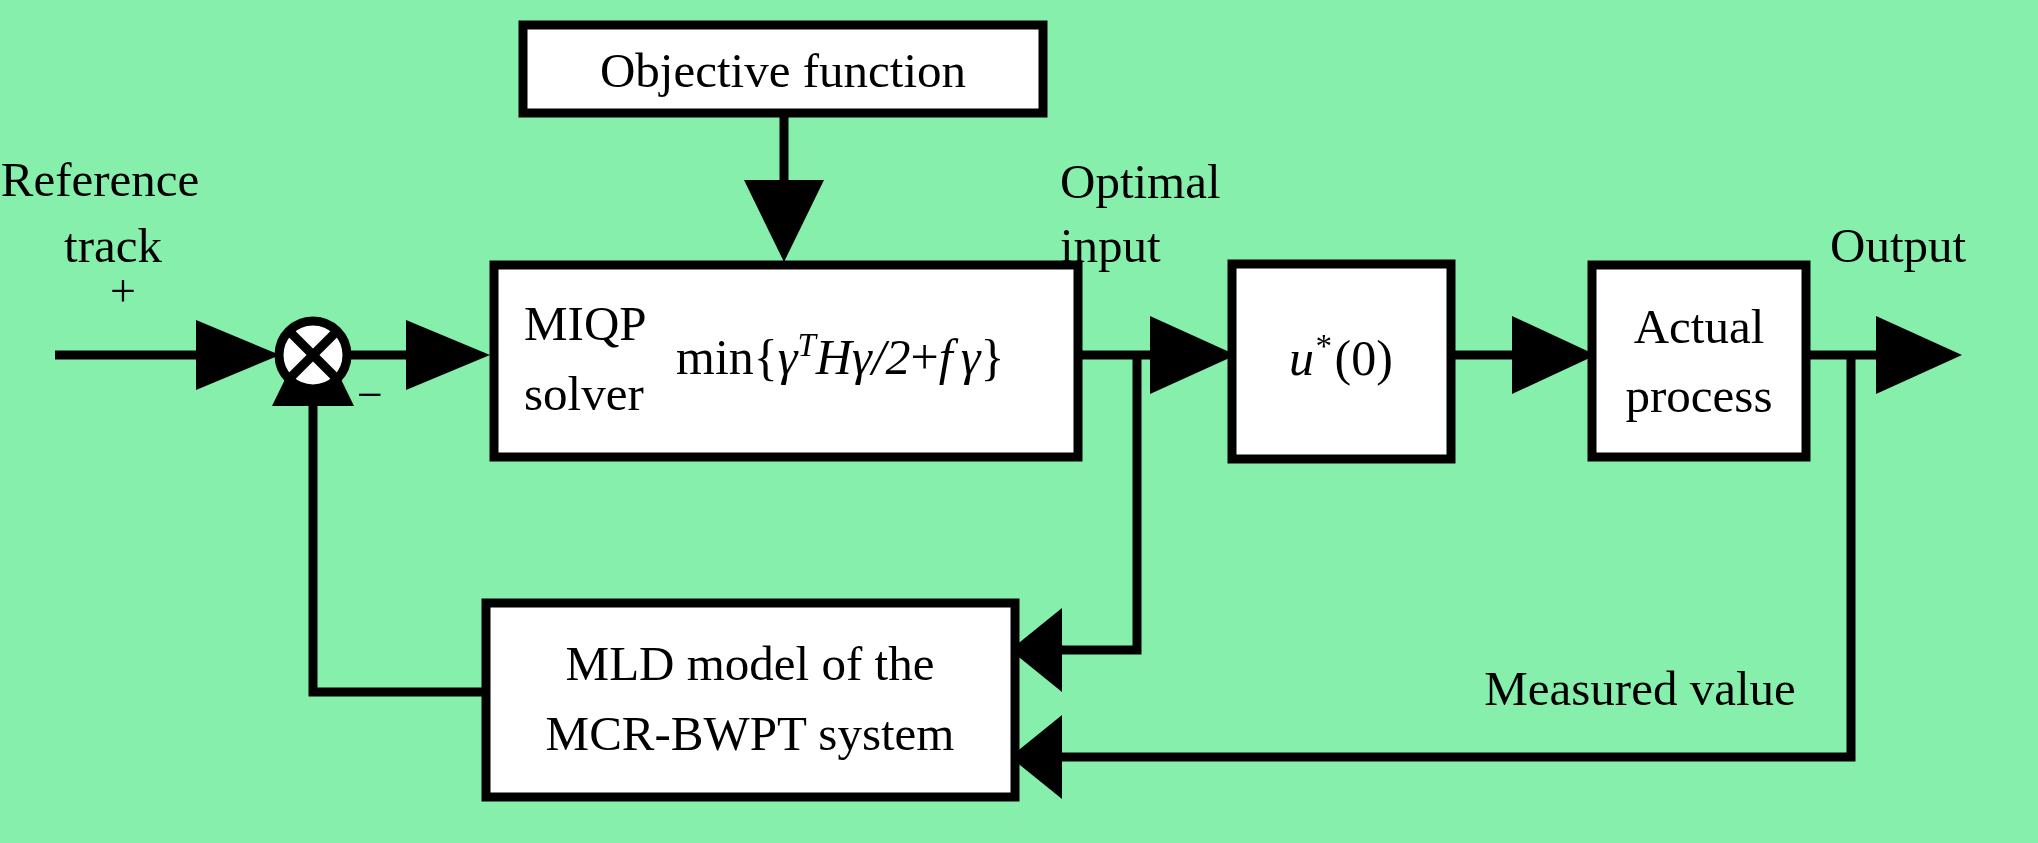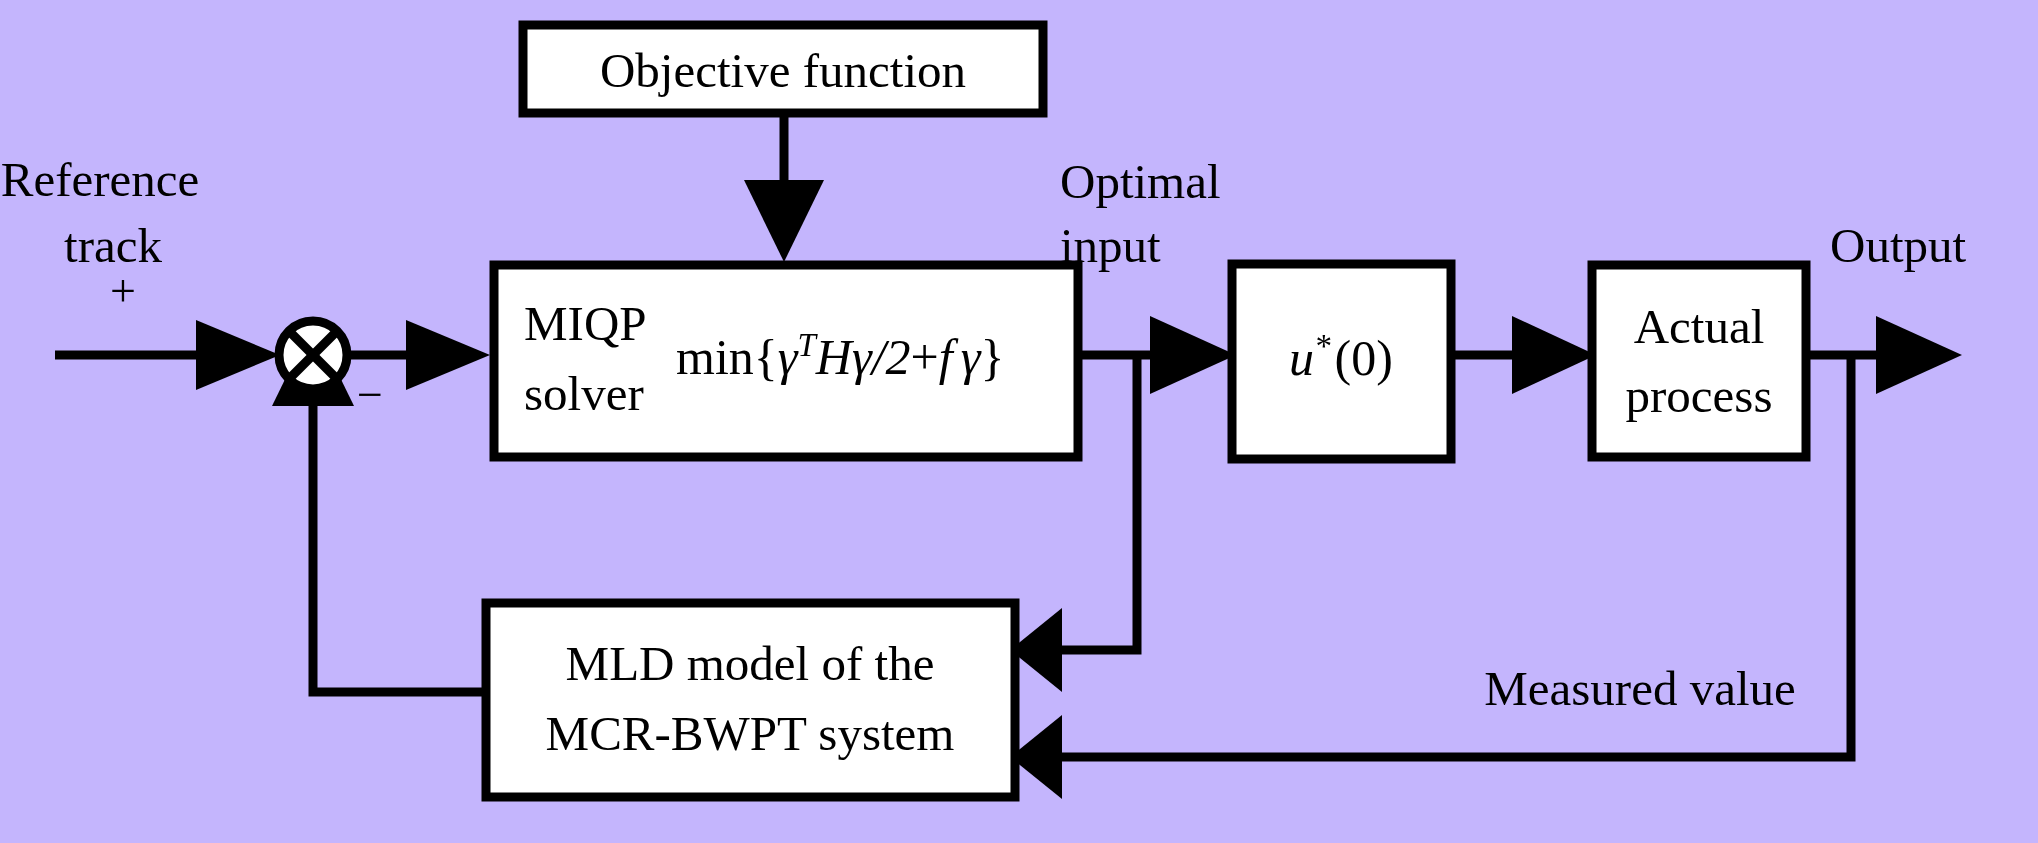--- a/index.html
+++ b/index.html
@@ -10,21 +10,21 @@
   body {
     width: 2038px;
     height: 843px;
     overflow: hidden;
     font-family: "Liberation Serif", "DejaVu Serif", serif;
   }
   #diagram-root {
     position: relative;
     width: 2038px;
     height: 843px;
-    background: #c4b5fd;
+    background: #86efac;
   }
   svg#diagram-svg {
     position: absolute;
     top: 0;
     left: 0;
     width: 2038px;
     height: 843px;
     display: block;
   }
   .blk-rect {

